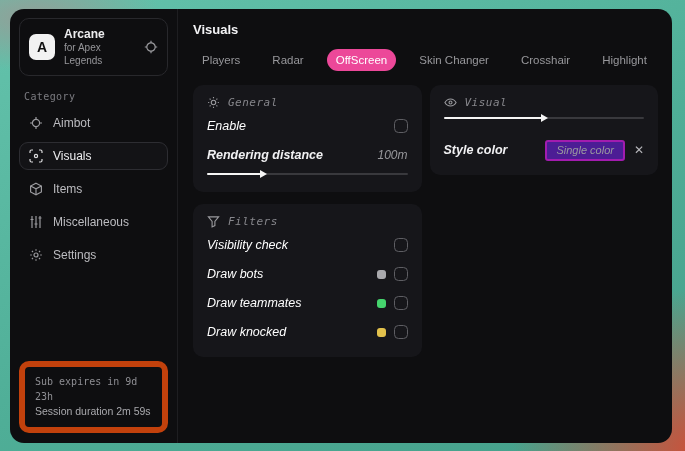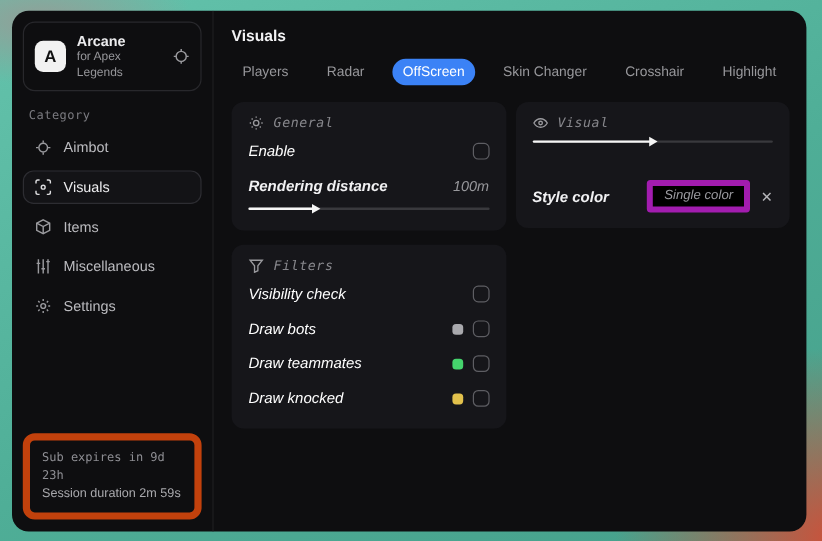--- a/index.html
+++ b/index.html
@@ -52,21 +52,21 @@
   .sub-line1 { font-family:"DejaVu Sans Mono",monospace; color:#8e8e93; font-size:10px; line-height:15px; }
   .sub-line2 { color:#a9a9ad; font-size:10.5px; line-height:15px; }
   
   .main { flex:1; padding:13px 14px 0 15px; display:flex; flex-direction:column; }
   .page-title { color:#f2f2f4; font-size:13px; font-weight:700; }
   .tabs { display:flex; align-items:flex-start; gap:14px; margin-top:12px; }
   .tab {
     color:#97979b; font-size:11.5px; padding:5px 9px; border-radius:14px; cursor:pointer;
     white-space:nowrap;
   }
-  .tab.selected { background:#3b82f6; color:#ffffff; }
+  .tab.selected { background:#ec4899; color:#ffffff; }
   .content { display:flex; gap:8px; margin-top:14px; align-items:flex-start; }
   .col { flex:1; display:flex; flex-direction:column; gap:12px; min-width:0;font-style:italic; }
   .panel { background:#16161a; border-radius:10px; padding:11px 14px 13px 14px; }
   .panel-header {
     display:flex; align-items:center; gap:8px;
     font-family:"DejaVu Sans Mono",monospace; font-size:11px; letter-spacing:.5px;
     color:#87878c; margin-bottom:4px;
   }
   .row {
     display:flex; align-items:center; justify-content:space-between;
@@ -90,21 +90,21 @@
     position:absolute; left:0; top:4px; height:2px; background:#f5f5f5; border-radius:1px;
   }
   .slider .arrow {
     position:absolute; top:1px; width:0; height:0; margin-left:-1px;
     border-left:7px solid #f5f5f5; border-top:4px solid transparent; border-bottom:4px solid transparent;
   }
   .select {
     display:flex; align-items:center; gap:9px; cursor:pointer;
   }
   .select-tag {
-    background:#000000; border:5px solid #a21caf; border-radius:3px;
+    background:#4c1d95; border:2px solid #a21caf; border-radius:3px;
     color:#9a9a9f; font-size:11px; padding:2px 9px 3px 9px;
   }
   .select-clear { color:#b6b6ba; font-size:12px; line-height:12px; cursor:pointer; }
   svg { display:block; }
 </style>
 </head>
 <body>
 
 <div class="window">
 
@@ -280,21 +280,21 @@
             </span>
             <span>Visual</span>
           </div>
 
           <div class="slider">
             <div class="track"></div>
             <div class="fill" style="width: 49%;"></div>
             <div class="arrow" style="left: 49%;"></div>
           </div>
 
-          <div class="row" style="margin-top:27px;">
+          <div class="row" style="margin-top:15px;">
             <span class="row-label bold">Style color</span>
             <span class="select">
               <span class="select-tag">Single color</span>
               <span class="select-clear">✕</span>
             </span>
           </div>
         </div>
       </div>
     </div>
   </div>

